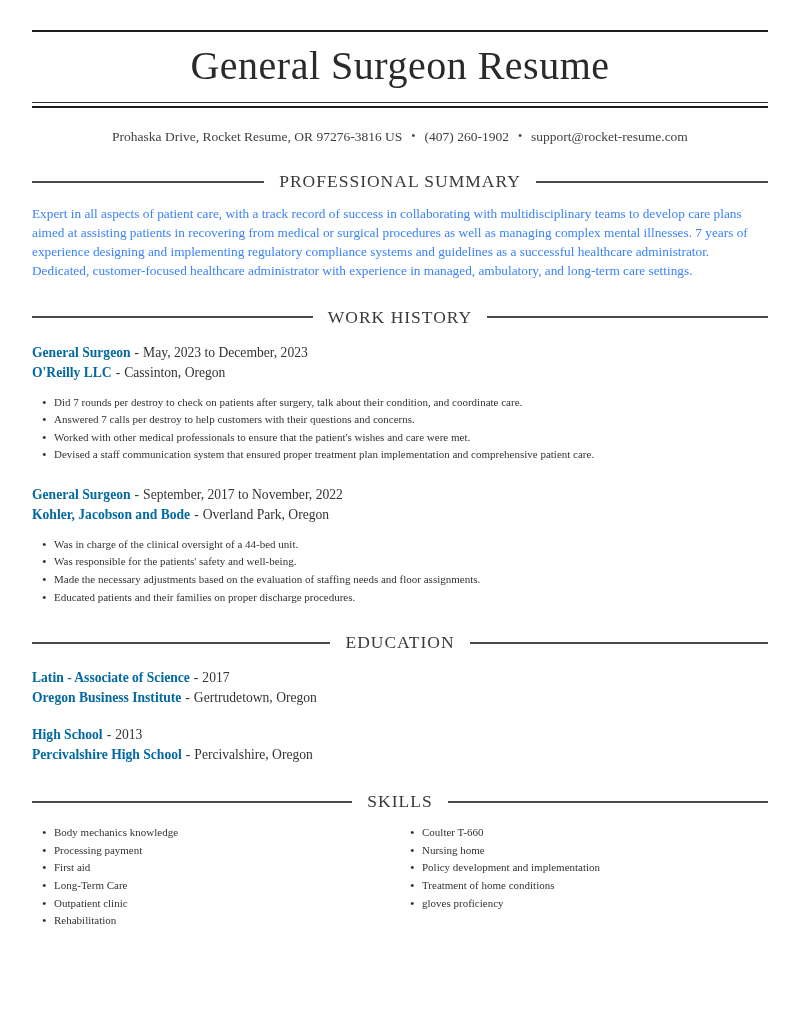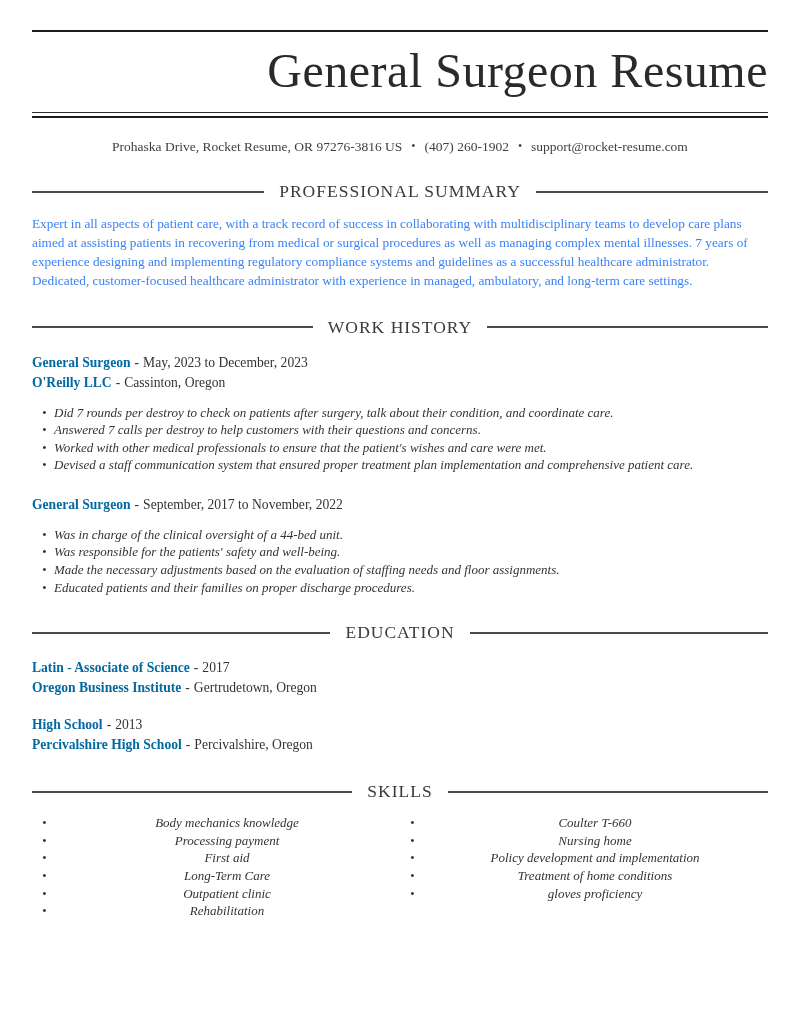--- a/index.html
+++ b/index.html
@@ -16,22 +16,22 @@
   }
   .page {
     padding: 30px 32px 0 32px;
   }
   .rule-single {
     border-top: 2px solid #1d1d1d;
     height: 0;
   }
   h1.title {
     margin: 9px 0 11px 0;
-    text-align: right;
-    font-size: 48px;
+    text-align: center;
+    font-size: 40px;
     line-height: 1.25;
     font-weight: 400;
     color: #2a2a2a;
     letter-spacing: 0.5px;
   }
   .rule-double {
     height: 3px;
     border-top: 1px solid #2f2f2f;
     border-bottom: 2px solid #1d1d1d;
   }
@@ -90,39 +90,37 @@
   .sep {
     margin: 0 4px;
   }
   ul.bullets {
     list-style: none;
     margin: 11px 0 0 0;
     padding: 0 0 0 22px;
   }
   ul.bullets li {
     position: relative;
-    font-size: 13px;
+    font-size: 11px;
     line-height: 17.6px;
-    font-style: italic;
   }
   ul.bullets li::before {
     content: "\2022";
     position: absolute;
     left: -12px;
     top: 0;
     font-size: 13px;
   }
   .skills-cols {
     display: flex;
     margin-top: 12px;
   }
   .skills-cols ul.bullets {
     flex: 1 1 50%;
     margin-top: 0;
-    text-align: center;
   }
 </style>
 </head>
 <body>
 
 <div class="page">
 
   <div class="rule-single"></div>
 
   <h1 class="title">General Surgeon Resume</h1>
@@ -154,20 +152,23 @@
       <li>Did 7 rounds per destroy to check on patients after surgery, talk about their condition, and coordinate care.</li>
       <li>Answered 7 calls per destroy to help customers with their questions and concerns.</li>
       <li>Worked with other medical professionals to ensure that the patient's wishes and care were met.</li>
       <li>Devised a staff communication system that ensured proper treatment plan implementation and comprehensive patient care.</li>
     </ul>
   </div>
 
   <div class="job">
     <div class="entry-line">
       <span class="b">General Surgeon</span><span class="sep">-</span><span>September, 2017 to November, 2022</span>
+    </div>
+    <div class="entry-line">
+      <span class="b">Kohler, Jacobson and Bode</span><span class="sep">-</span><span>Overland Park, Oregon</span>
     </div>
     <ul class="bullets">
       <li>Was in charge of the clinical oversight of a 44-bed unit.</li>
       <li>Was responsible for the patients' safety and well-being.</li>
       <li>Made the necessary adjustments based on the evaluation of staffing needs and floor assignments.</li>
       <li>Educated patients and their families on proper discharge procedures.</li>
     </ul>
   </div>
 
   <div class="section-heading">

